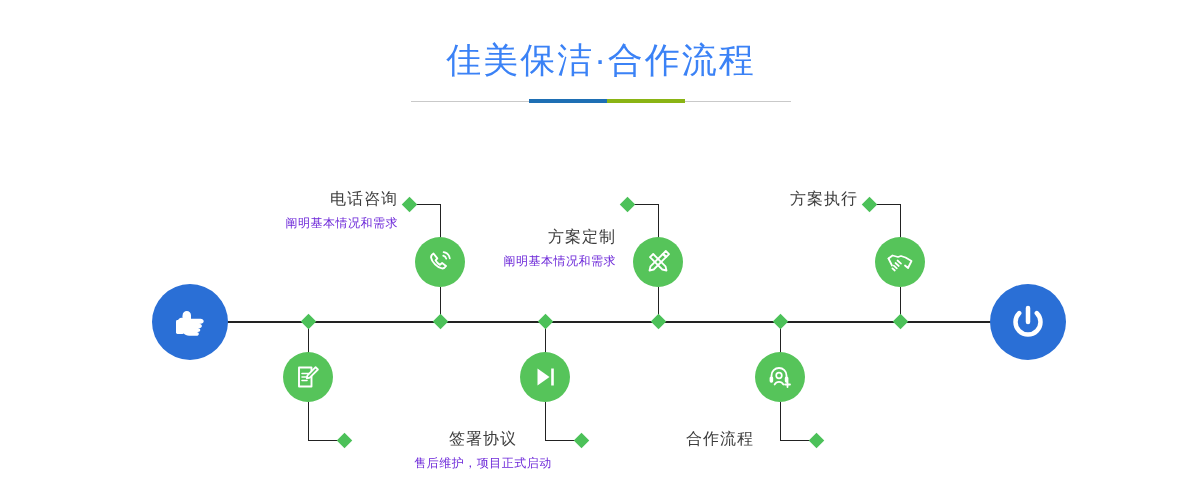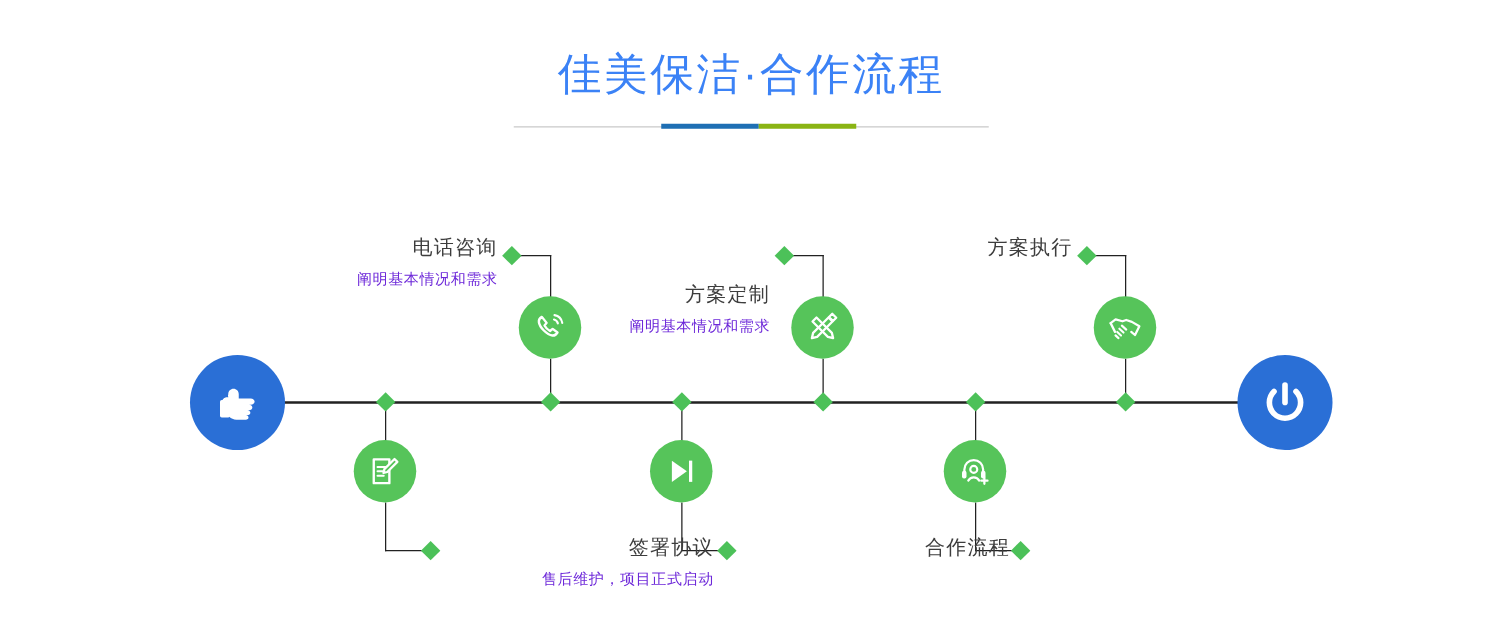--- a/index.html
+++ b/index.html
@@ -163,21 +163,21 @@
   }
   .step-desc {
     font-size: 12px;
     line-height: 20px;
     color: #6d28d9;
     letter-spacing: 0.5px;
     white-space: nowrap;
     margin-top: 3px;
   }
   .step-label.top { text-align: right; }
-  .step-label.bottom { text-align: right; }
+  .step-label.bottom { text-align: center; margin-left: 22px; }
 </style>
 </head>
 <body>
 
 <div id="page">
 
   <div class="header">
     <h1 class="page-title">佳美保洁·合作流程</h1>
 
     <div class="divider-wrap">

